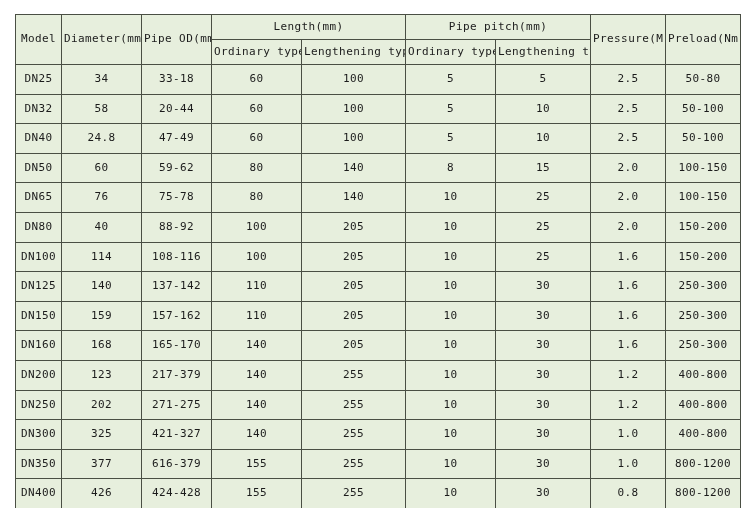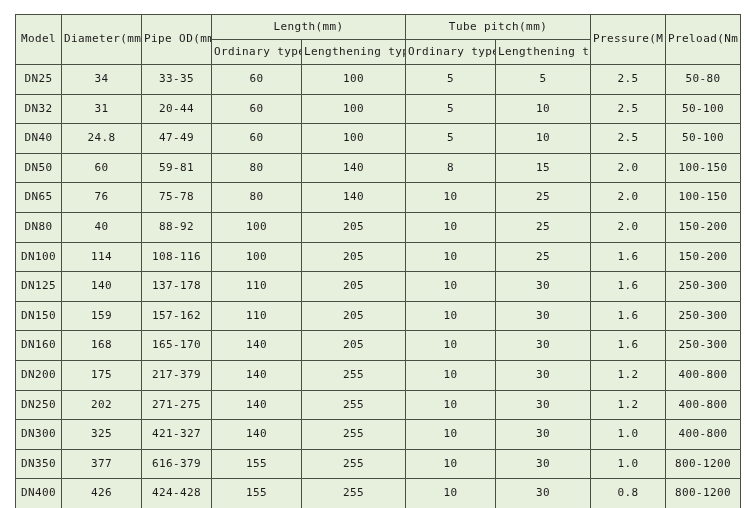--- a/index.html
+++ b/index.html
@@ -72,46 +72,46 @@
       <col class="c-pitch-long">
       <col class="c-pressure">
       <col class="c-preload">
     </colgroup>
     <thead>
       <tr>
         <th rowspan="2">Model</th>
         <th rowspan="2">Diameter(mm)</th>
         <th rowspan="2">Pipe OD(mm)</th>
         <th colspan="2">Length(mm)</th>
-        <th colspan="2">Tube pitch(mm)</th>
+        <th colspan="2">Pipe pitch(mm)</th>
         <th rowspan="2">Pressure(M)</th>
         <th rowspan="2">Preload(Nm)</th>
       </tr>
       <tr>
         <th>Ordinary type</th>
         <th>Lengthening type</th>
         <th>Ordinary type</th>
         <th>Lengthening type</th>
       </tr>
     </thead>
     <tbody id="table-body">
         <tr>
           <td>DN25</td>
           <td>34</td>
-          <td>33-35</td>
+          <td>33-18</td>
           <td>60</td>
           <td>100</td>
           <td>5</td>
           <td>5</td>
           <td>2.5</td>
           <td>50-80</td>
         </tr>
         <tr>
           <td>DN32</td>
-          <td>31</td>
+          <td>58</td>
           <td>20-44</td>
           <td>60</td>
           <td>100</td>
           <td>5</td>
           <td>10</td>
           <td>2.5</td>
           <td>50-100</td>
         </tr>
         <tr>
           <td>DN40</td>
@@ -120,21 +120,21 @@
           <td>60</td>
           <td>100</td>
           <td>5</td>
           <td>10</td>
           <td>2.5</td>
           <td>50-100</td>
         </tr>
         <tr>
           <td>DN50</td>
           <td>60</td>
-          <td>59-81</td>
+          <td>59-62</td>
           <td>80</td>
           <td>140</td>
           <td>8</td>
           <td>15</td>
           <td>2.0</td>
           <td>100-150</td>
         </tr>
         <tr>
           <td>DN65</td>
           <td>76</td>
@@ -164,21 +164,21 @@
           <td>100</td>
           <td>205</td>
           <td>10</td>
           <td>25</td>
           <td>1.6</td>
           <td>150-200</td>
         </tr>
         <tr>
           <td>DN125</td>
           <td>140</td>
-          <td>137-178</td>
+          <td>137-142</td>
           <td>110</td>
           <td>205</td>
           <td>10</td>
           <td>30</td>
           <td>1.6</td>
           <td>250-300</td>
         </tr>
         <tr>
           <td>DN150</td>
           <td>159</td>
@@ -196,21 +196,21 @@
           <td>165-170</td>
           <td>140</td>
           <td>205</td>
           <td>10</td>
           <td>30</td>
           <td>1.6</td>
           <td>250-300</td>
         </tr>
         <tr>
           <td>DN200</td>
-          <td>175</td>
+          <td>123</td>
           <td>217-379</td>
           <td>140</td>
           <td>255</td>
           <td>10</td>
           <td>30</td>
           <td>1.2</td>
           <td>400-800</td>
         </tr>
         <tr>
           <td>DN250</td>

